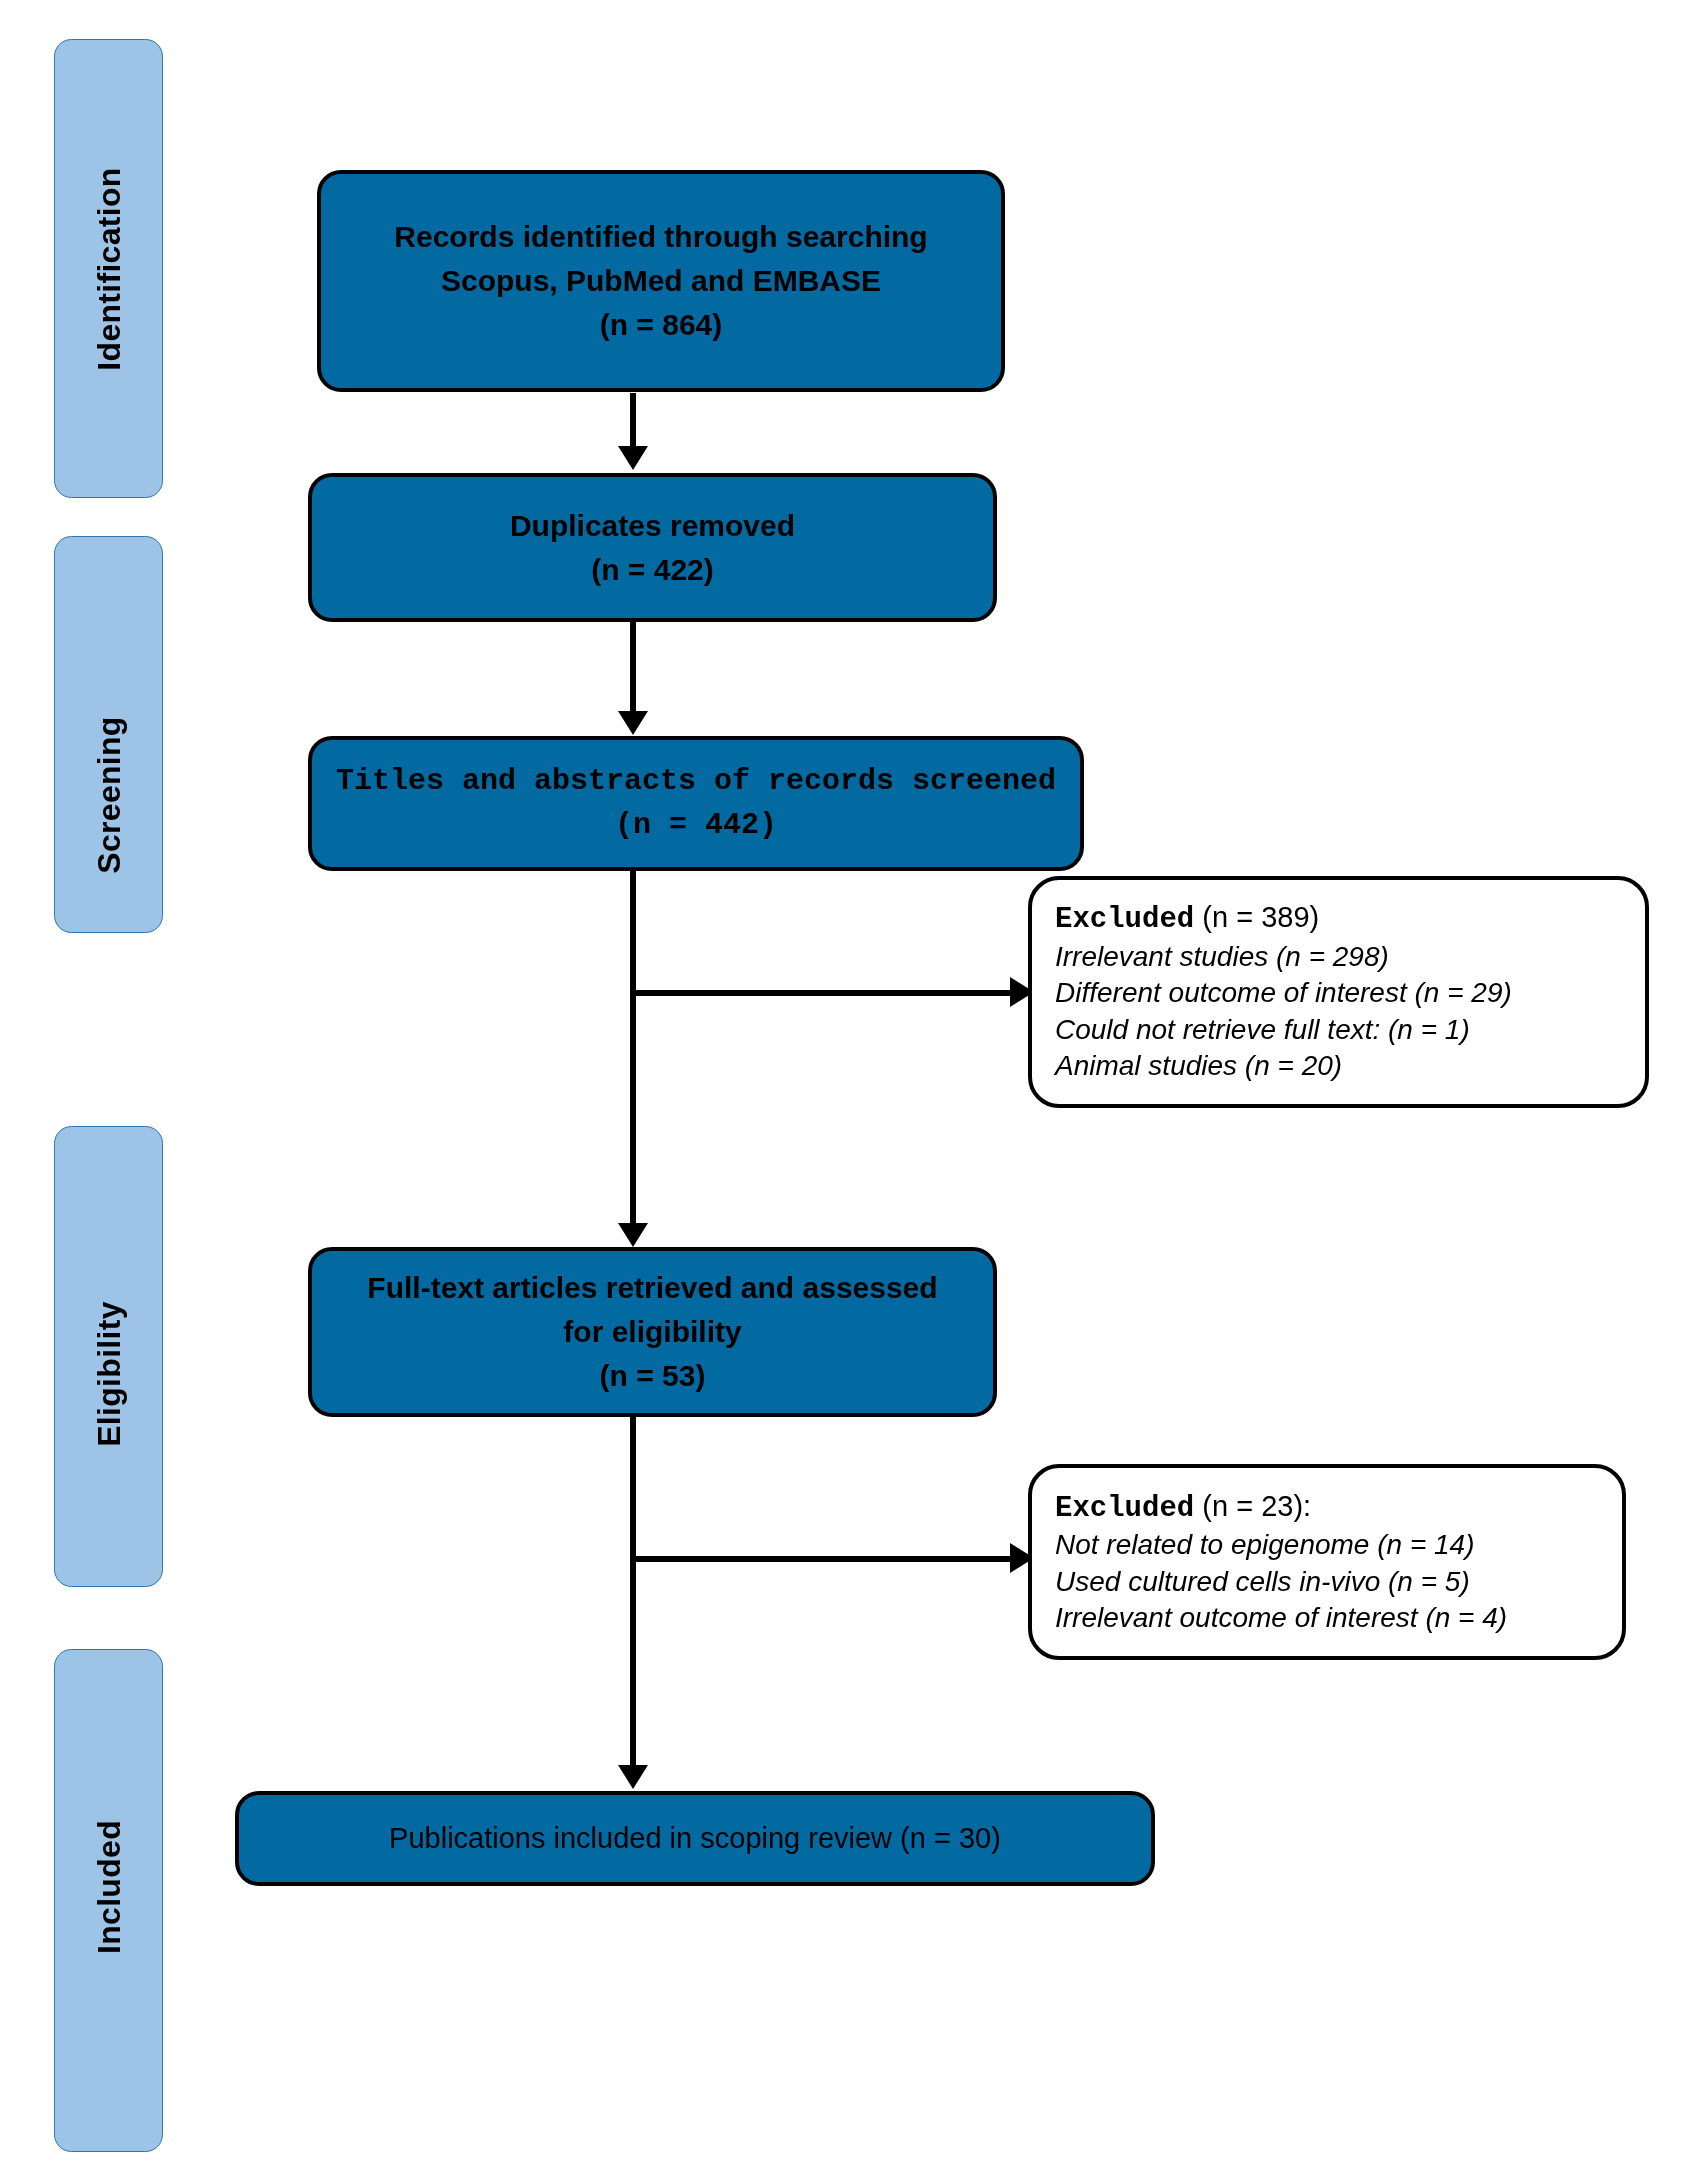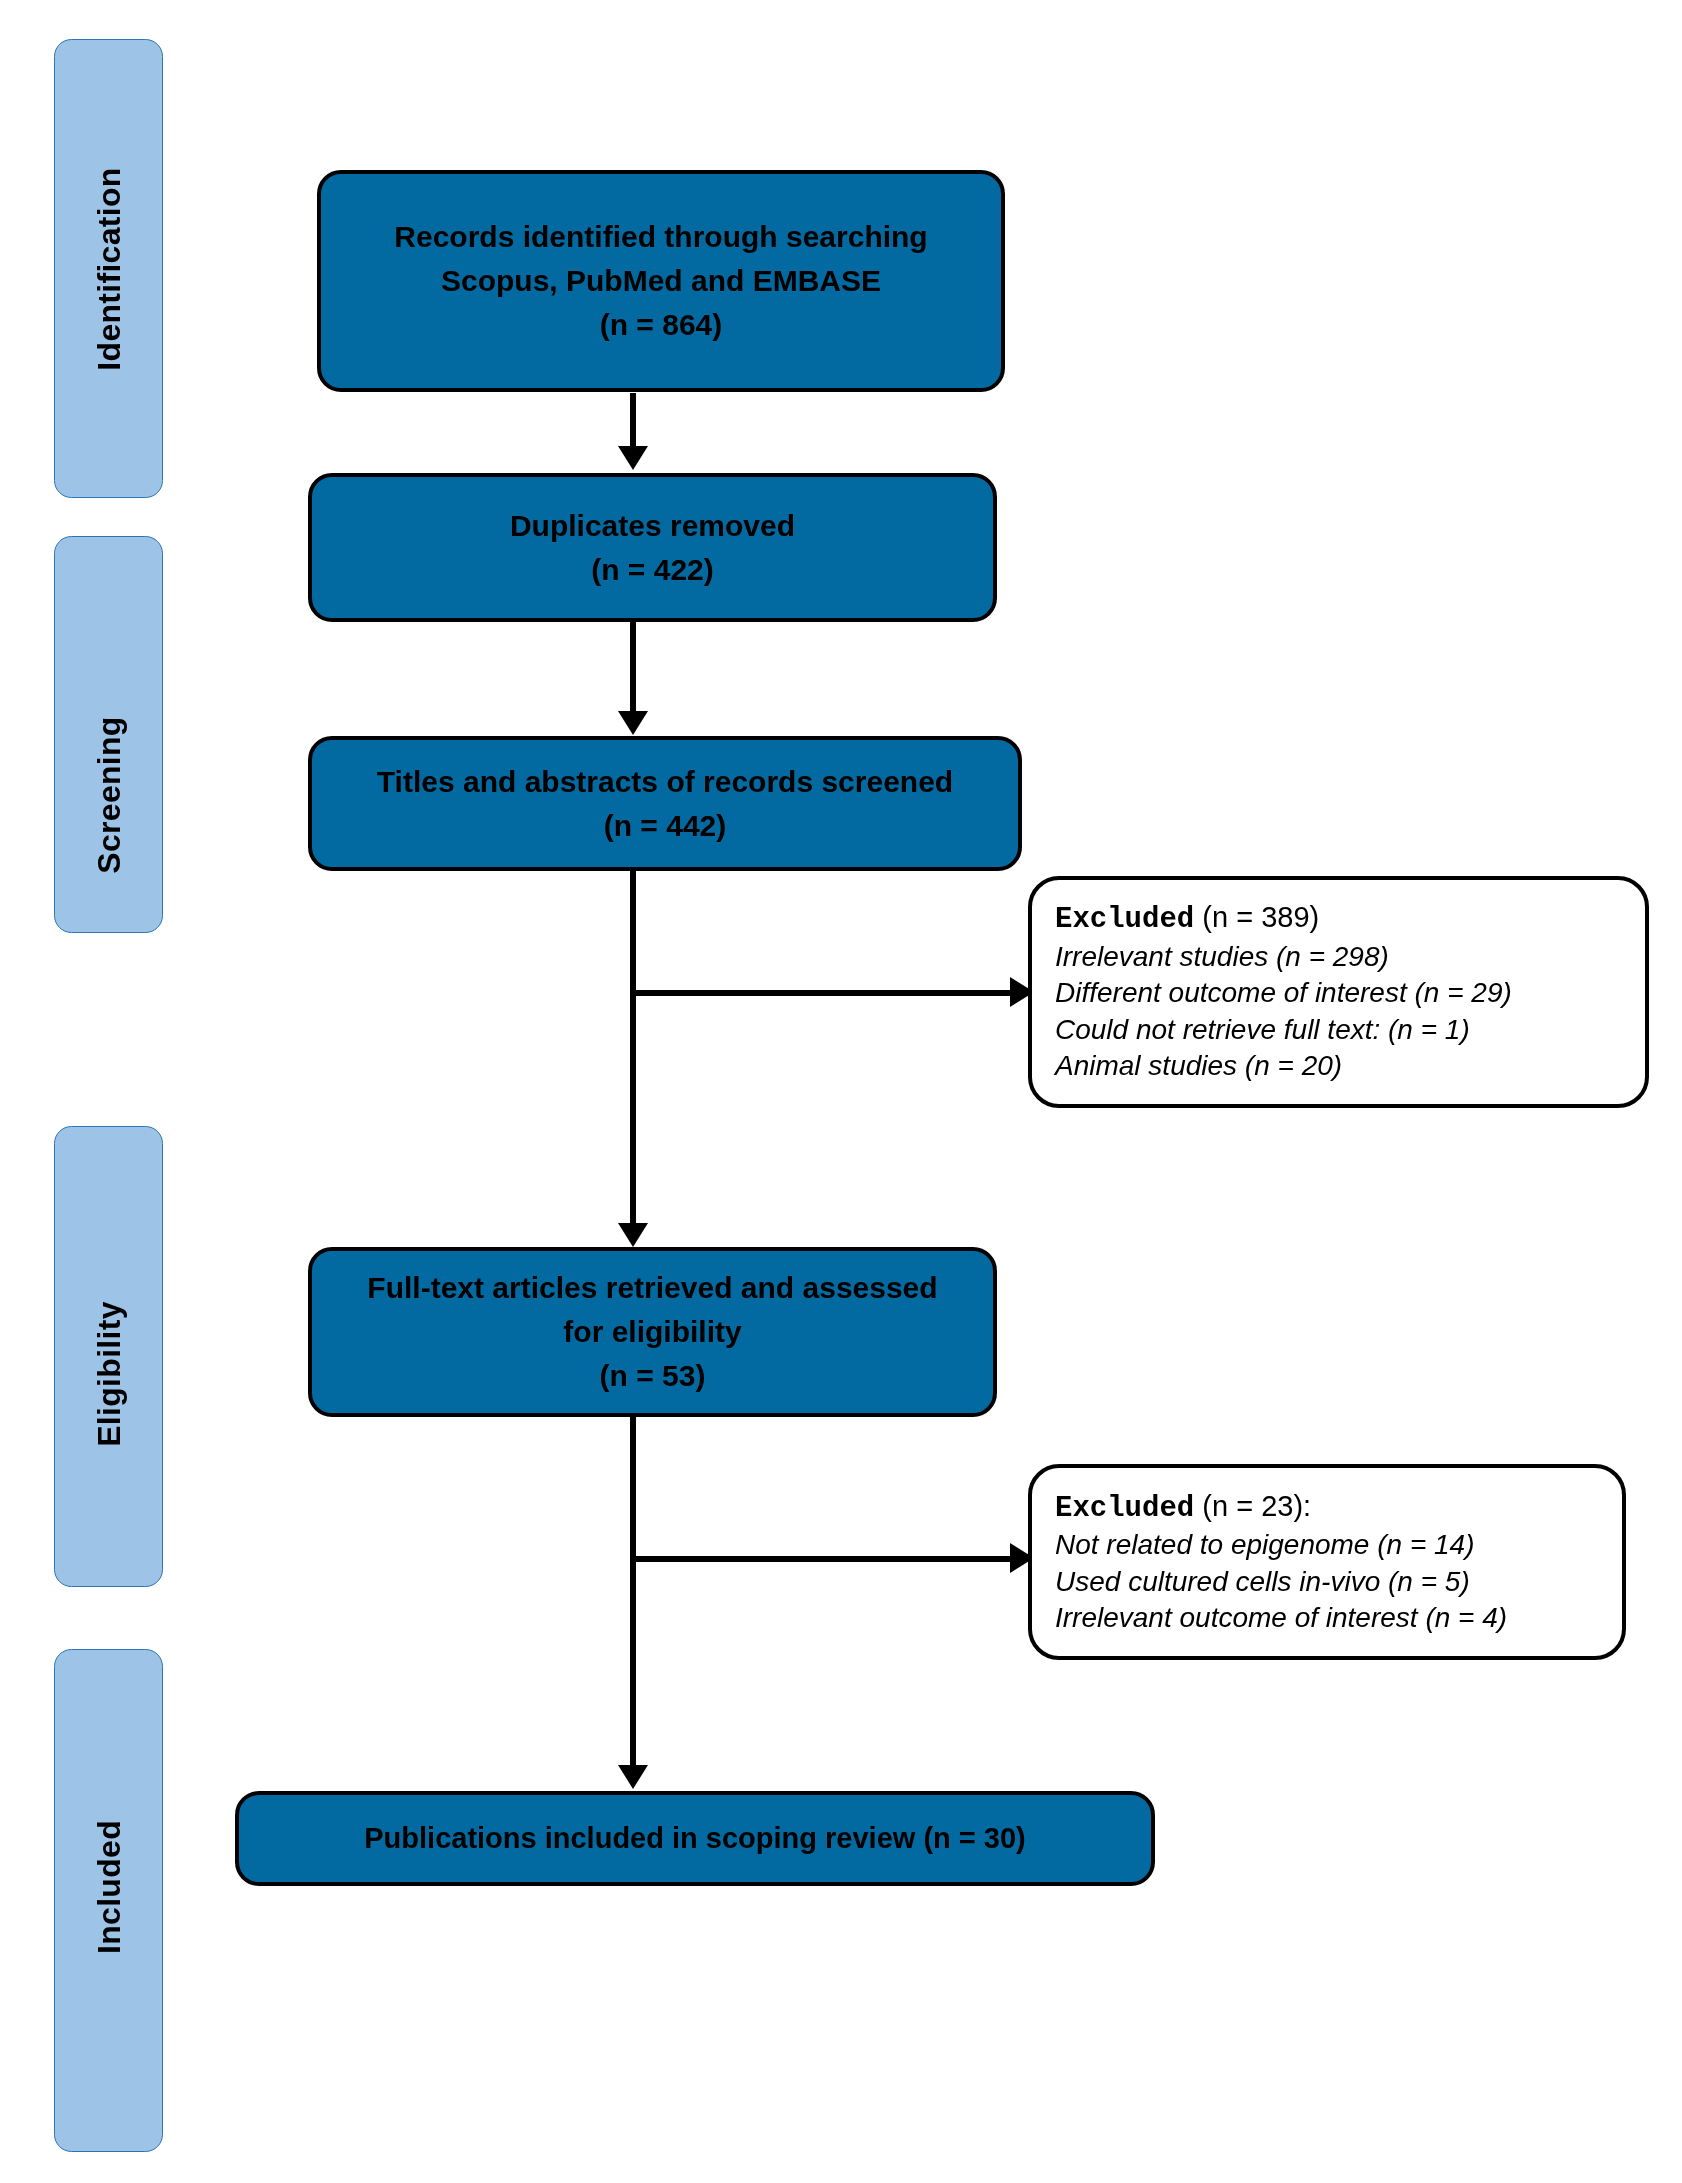--- a/index.html
+++ b/index.html
@@ -53,21 +53,21 @@
   }
   .flow-box .box-text {
     padding: 0 13.4px;
     line-height: 1.46;
   }
   .box-bold .box-text {
     font-weight: bold;
     font-size: 30px;
   }
   .box-plain .box-text {
-    font-weight: bold;
+    font-weight: normal;
     font-size: 29px;
   }
 
   
   .excl-box {
     position: absolute;
     background: #ffffff;
     border: 4.6px solid #000000;
     border-radius: 31px;
     box-sizing: border-box;
@@ -156,21 +156,21 @@
   <div class="flow-box box-bold" style="left:308px; top:473px; width:689px; height:149px;">
     <div class="box-text">
       <div>Duplicates removed</div>
       <div>(n = 422)</div>
     </div>
   </div>
 
   <div class="vline" style="left:630px; top:622px; height:93px;"></div>
   <div class="arrow-down" style="left:618px; top:711px;"></div>
 
-  <div class="flow-box box-bold" style="left:308px; top:736px; width:714px; height:135px;">
+  <div class="flow-box box-bold" style="left:308px; top:736px; width:776px; height:135px;font-family:Liberation Mono, monospace;">
     <div class="box-text">
       <div>Titles and abstracts of records screened</div>
       <div>(n = 442)</div>
     </div>
   </div>
 
   <div class="vline" style="left:630px; top:871px; height:356px;"></div>
   <div class="arrow-down" style="left:618px; top:1223px;"></div>
 
   <div class="hline" style="left:633px; top:990px; width:381px;"></div>

